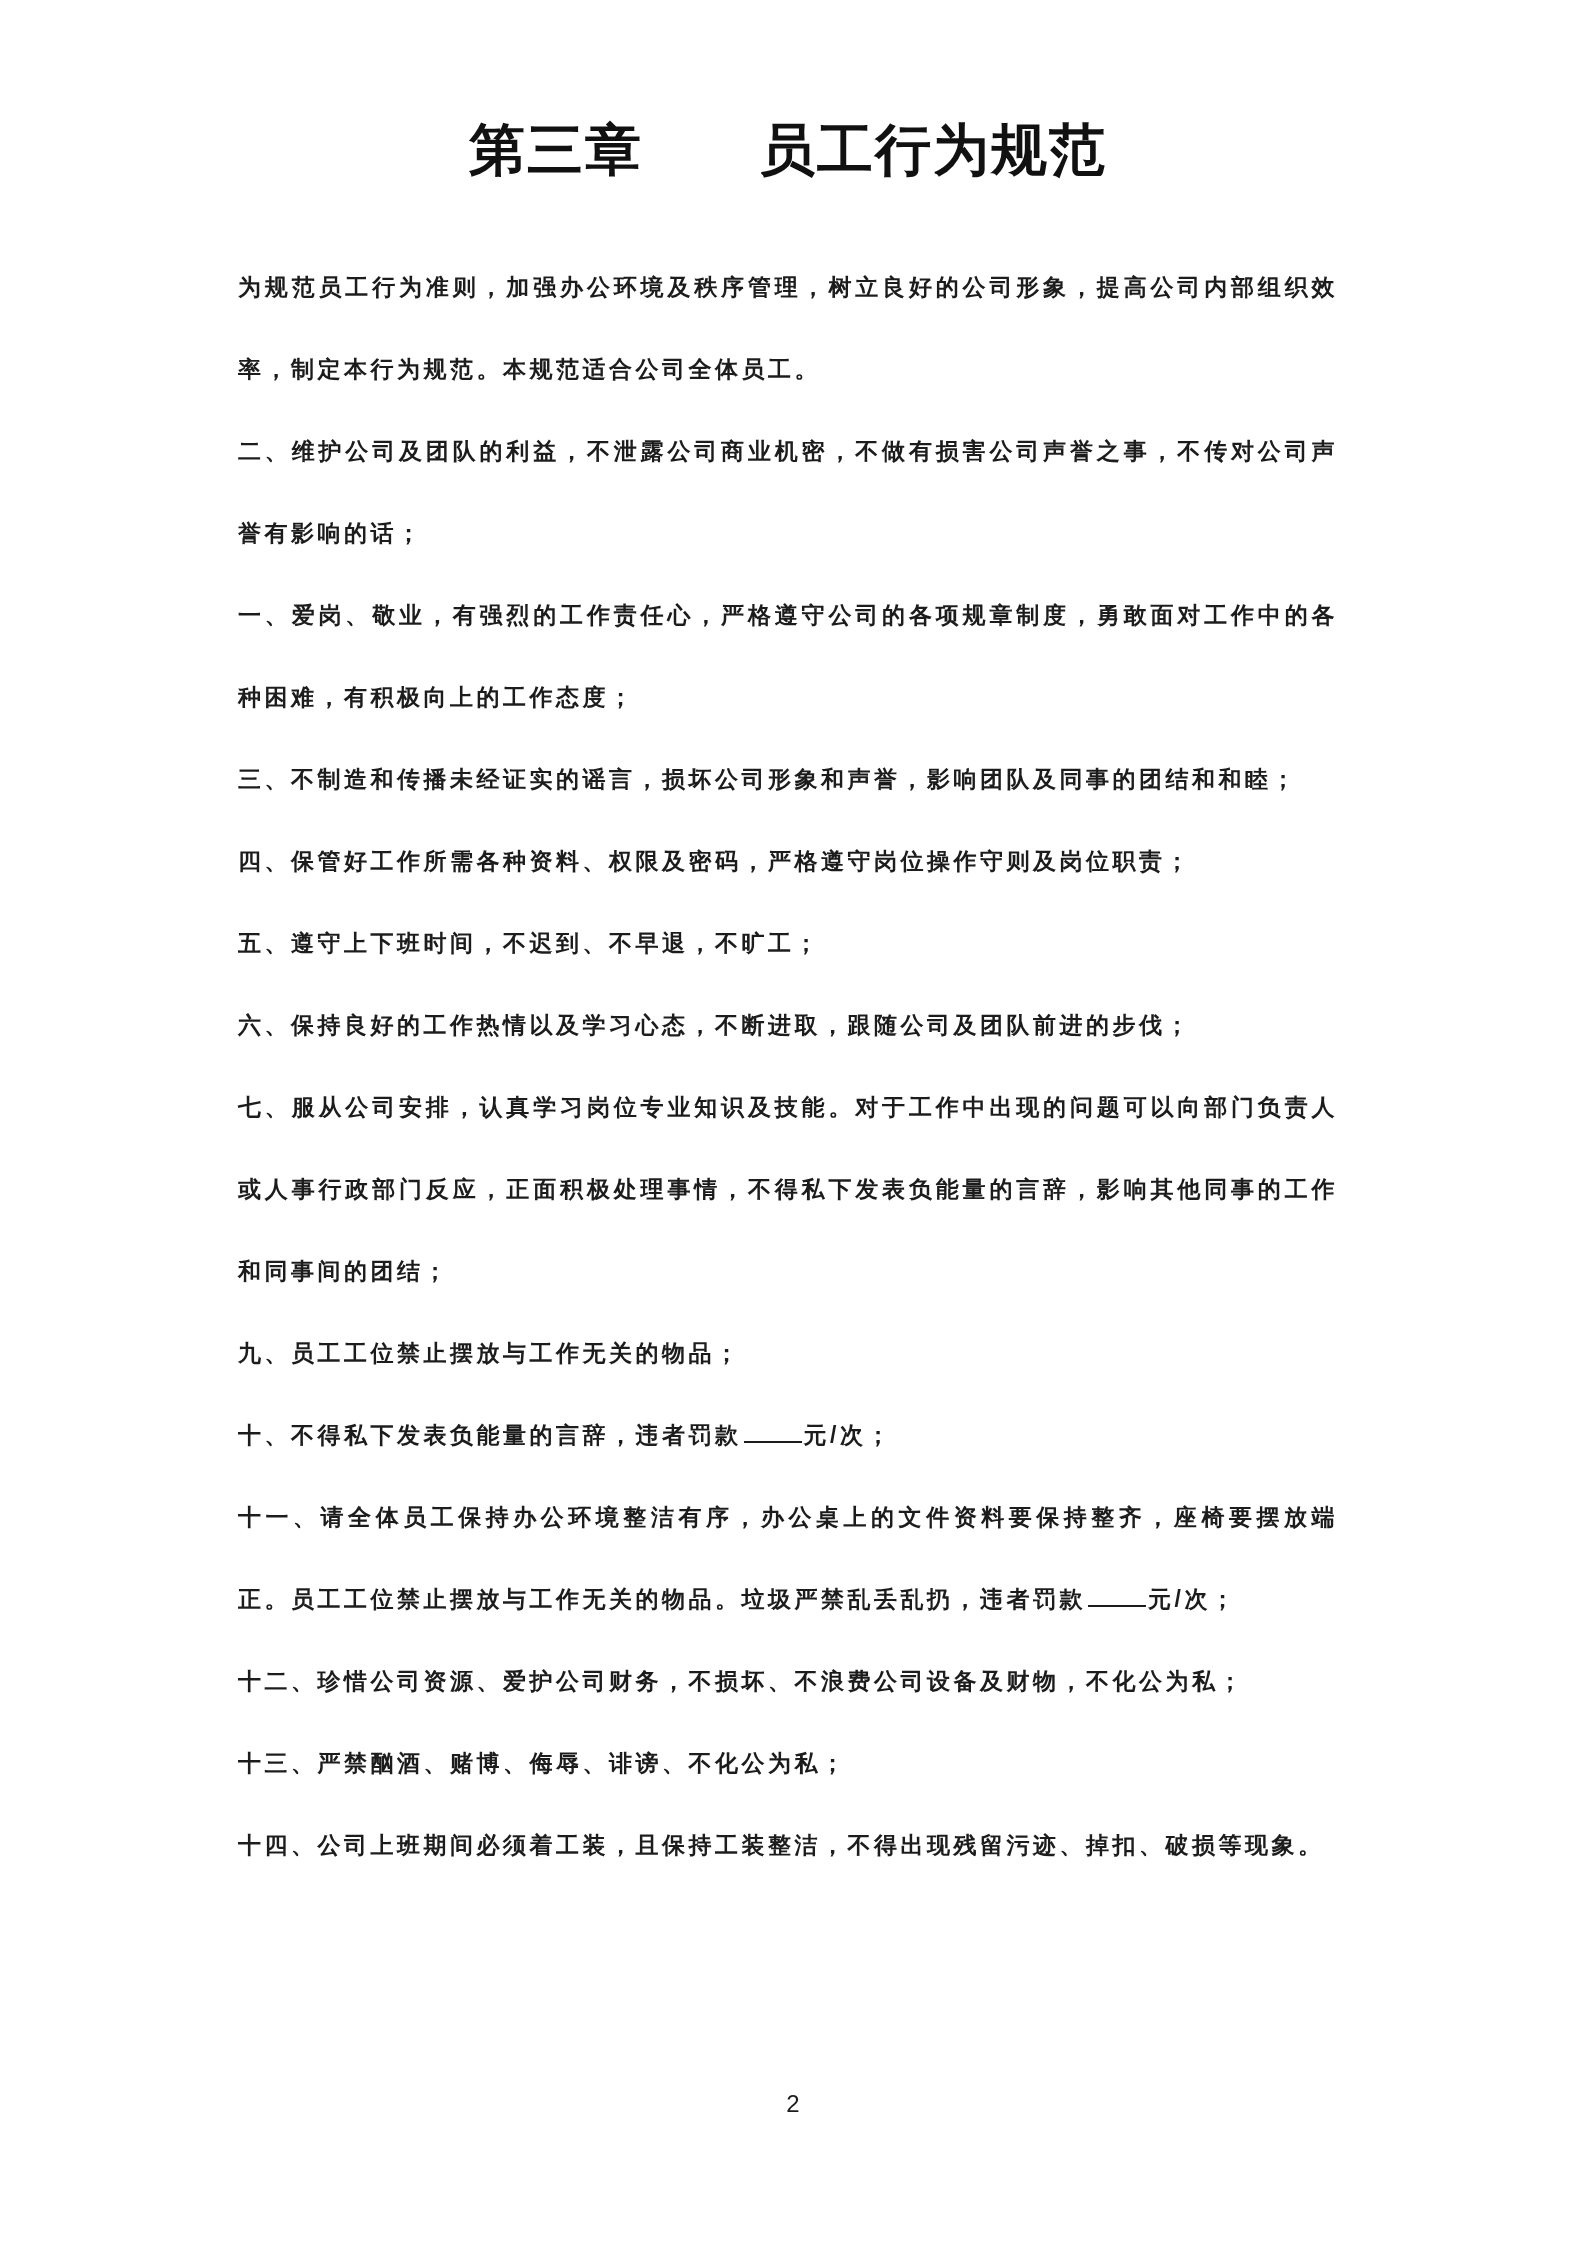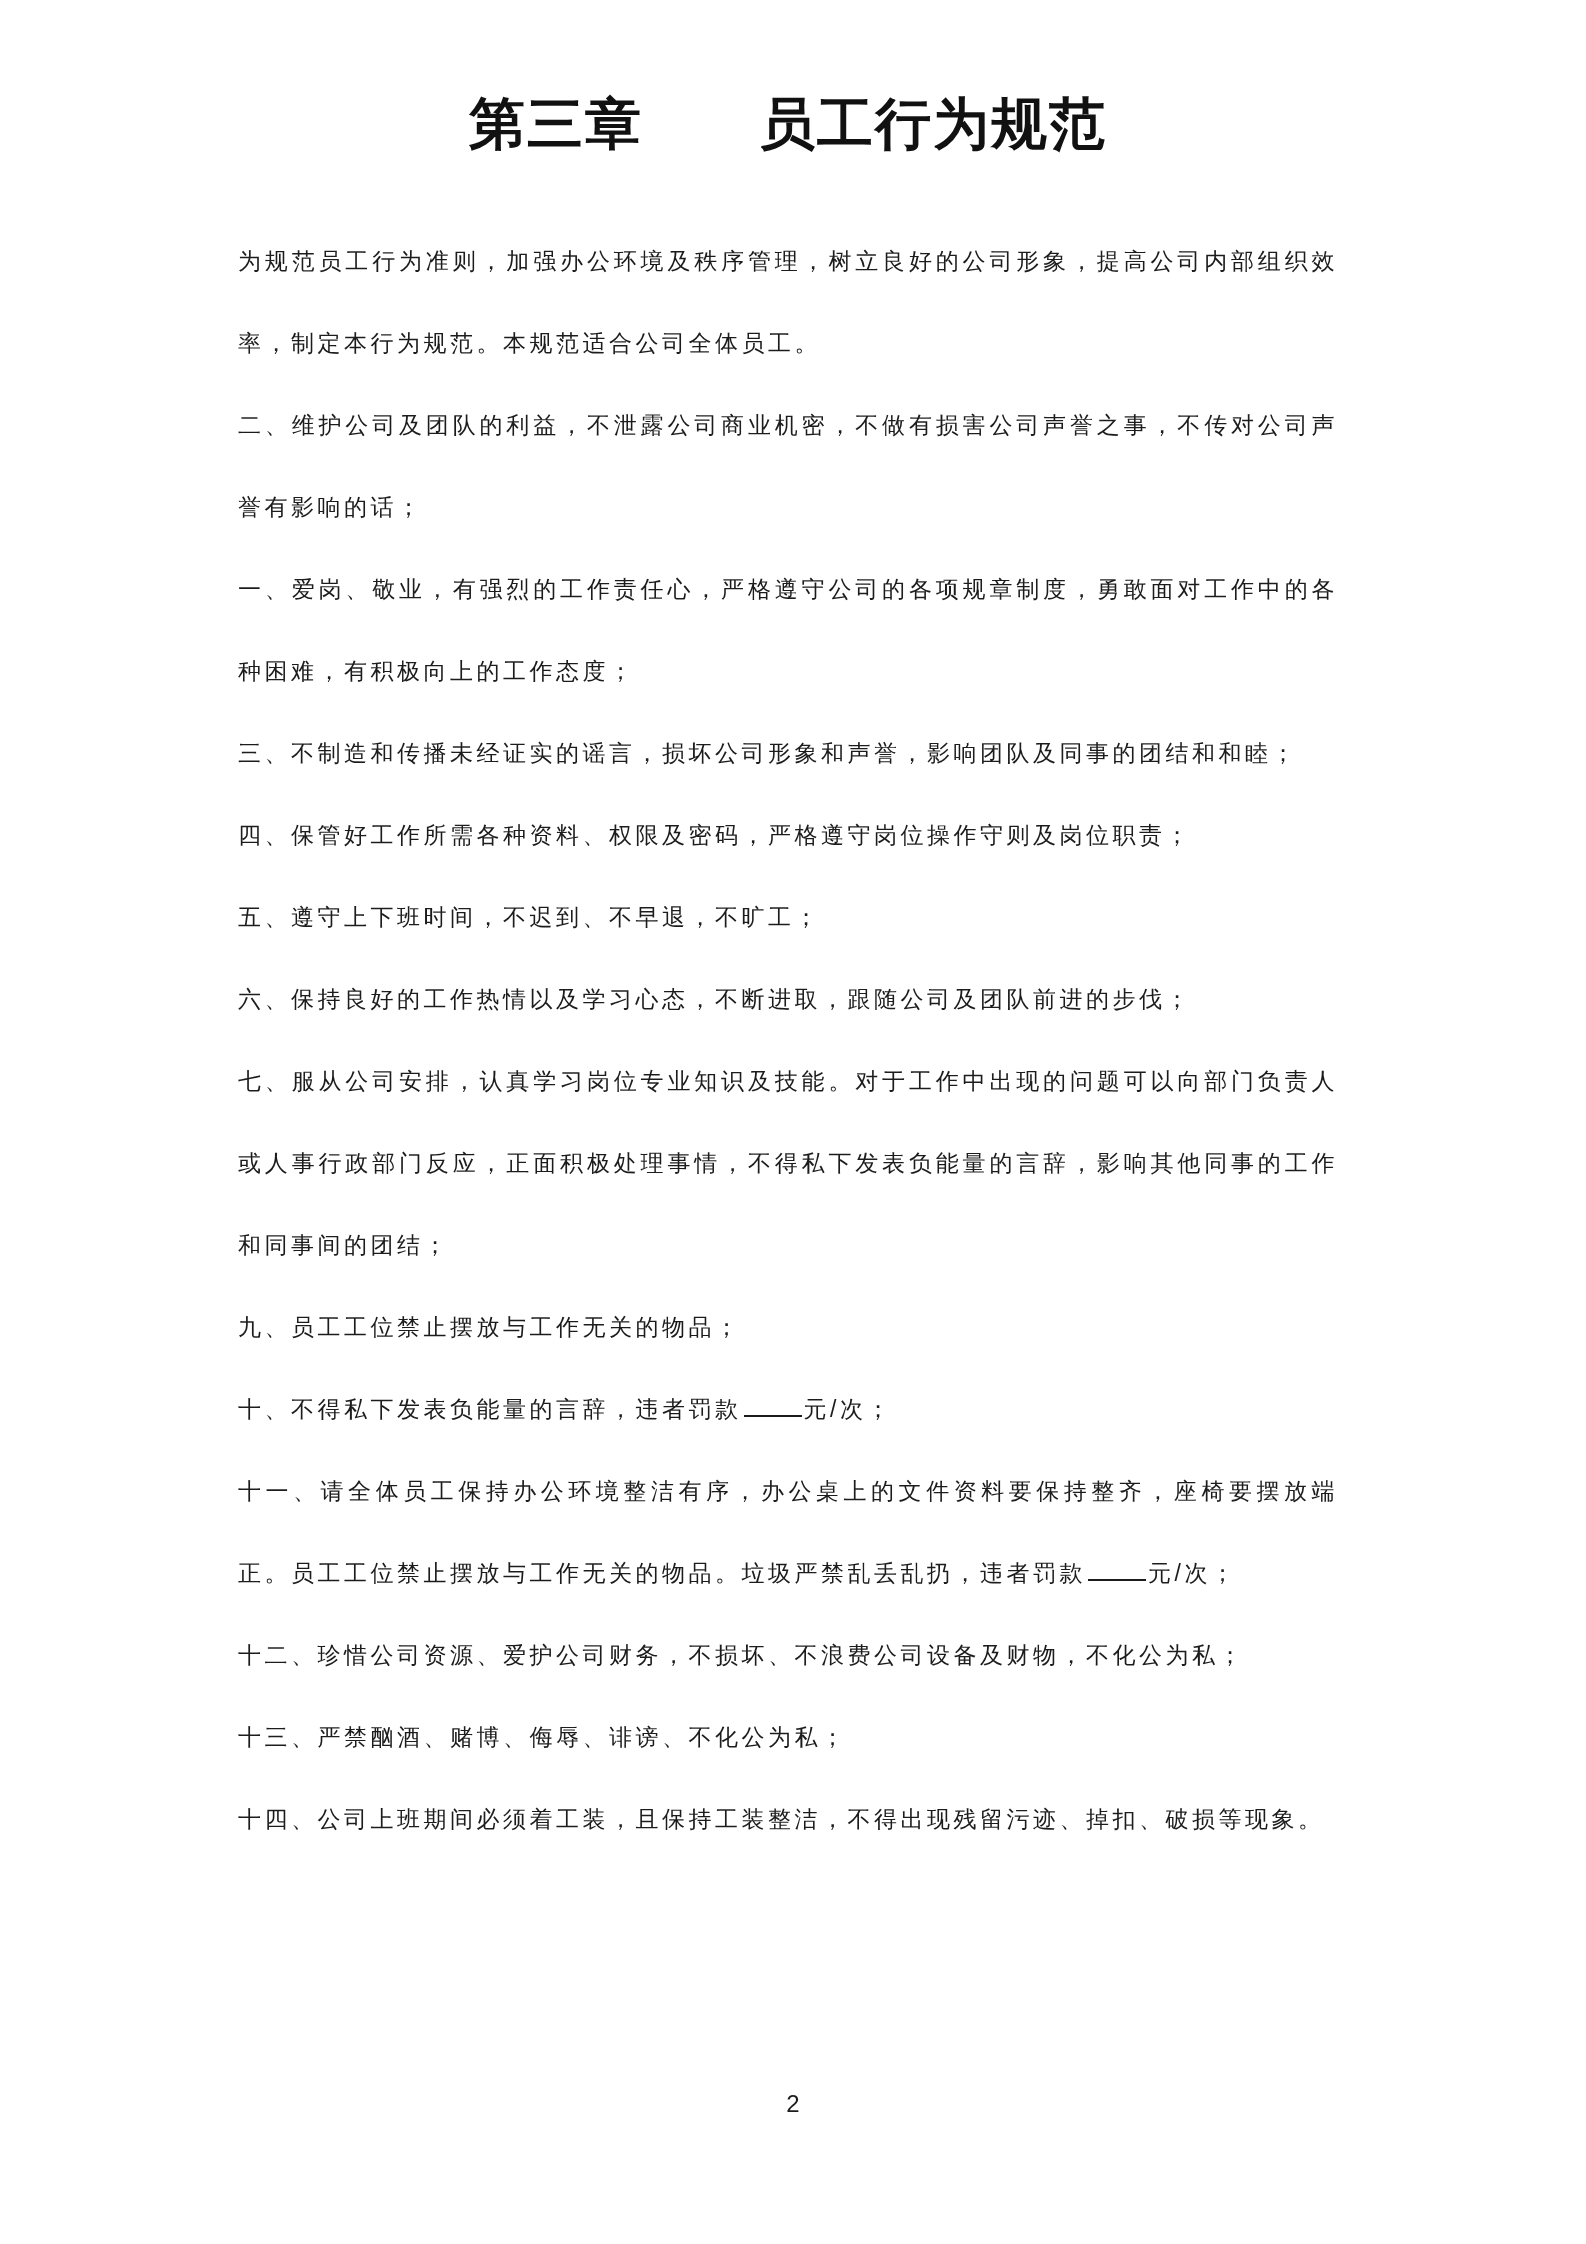--- a/index.html
+++ b/index.html
@@ -17,31 +17,32 @@
   }
   .page {
     box-sizing: border-box;
     width: 1586px;
     height: 2244px;
     padding: 0 248px 0 238px;
     position: relative;
   }
   .title {
     margin: 0;
-    padding-top: 84px;
+    padding-top: 110px;
     text-align: center;
     font-size: 56px;
     font-weight: bold;
     letter-spacing: 2px;
     line-height: 80px;
     color: #111111;
     white-space: pre;
   }
   .content {
     margin-top: 56px;
+    font-weight: bold;
   }
   .content p.para {
     margin: 0;
     font-size: 23px;
     letter-spacing: 3.5px;
     line-height: 82px;
     text-align: justify;
     word-break: break-all;
     color: #1c1c1c;
   }

